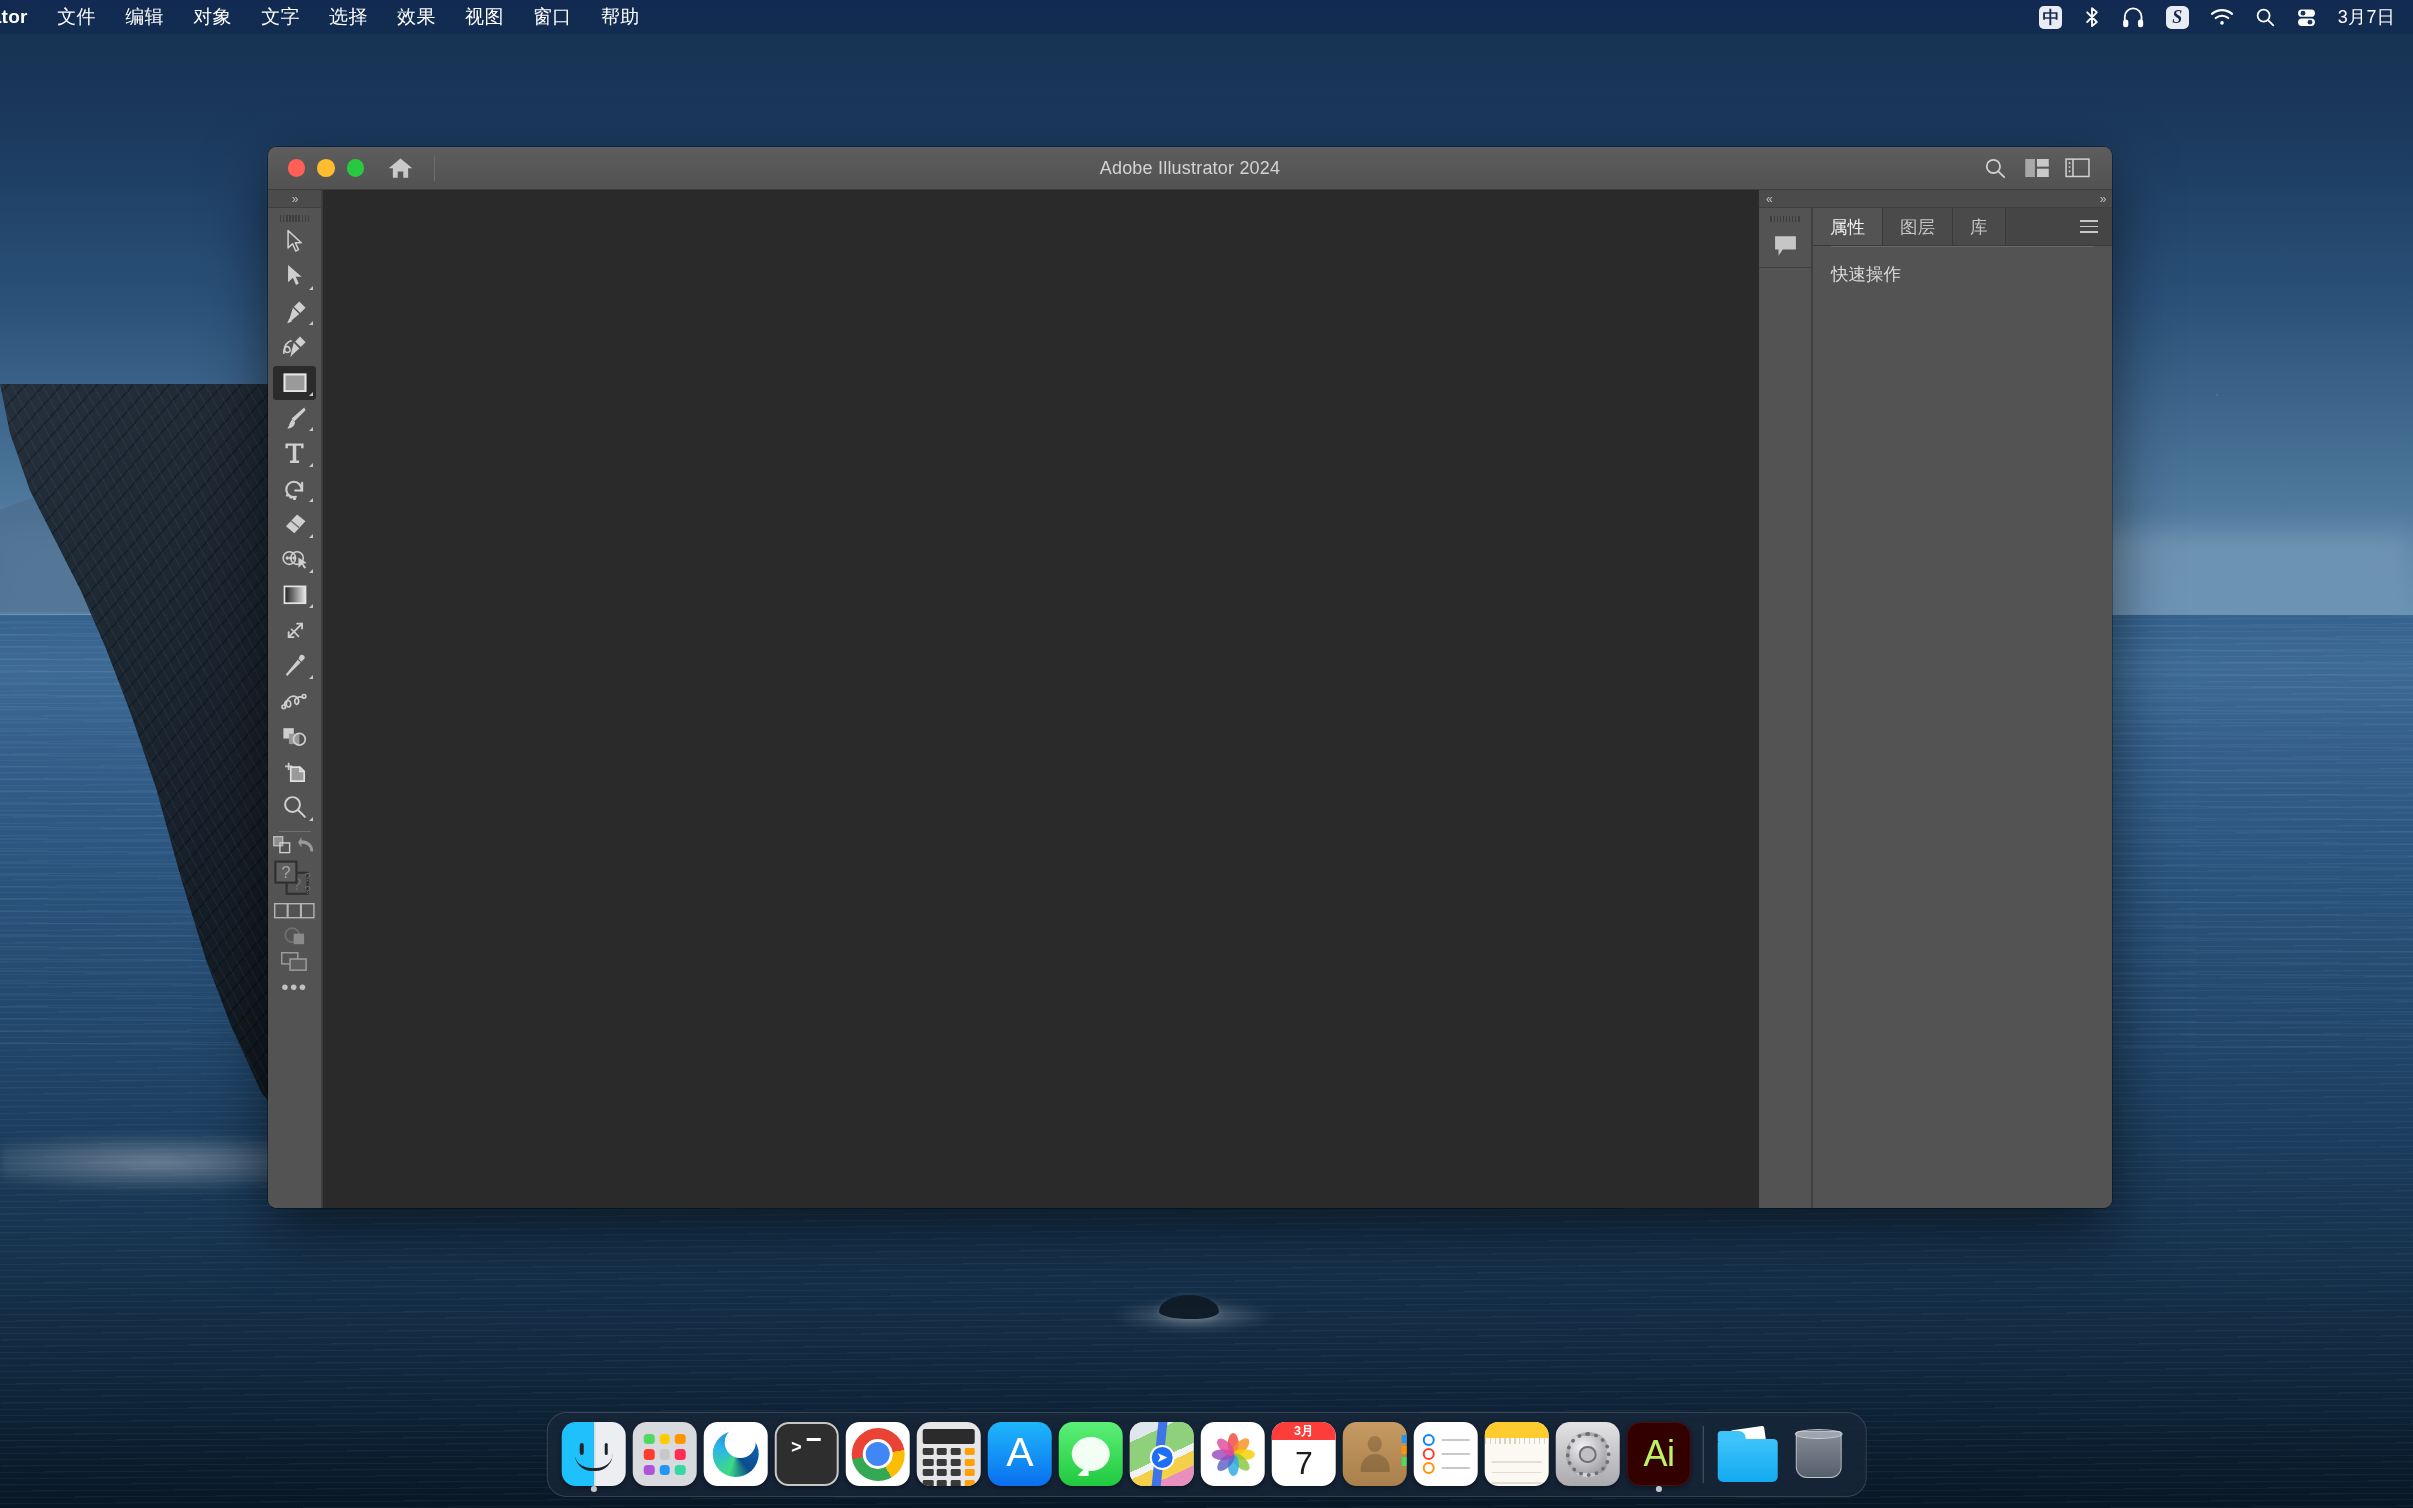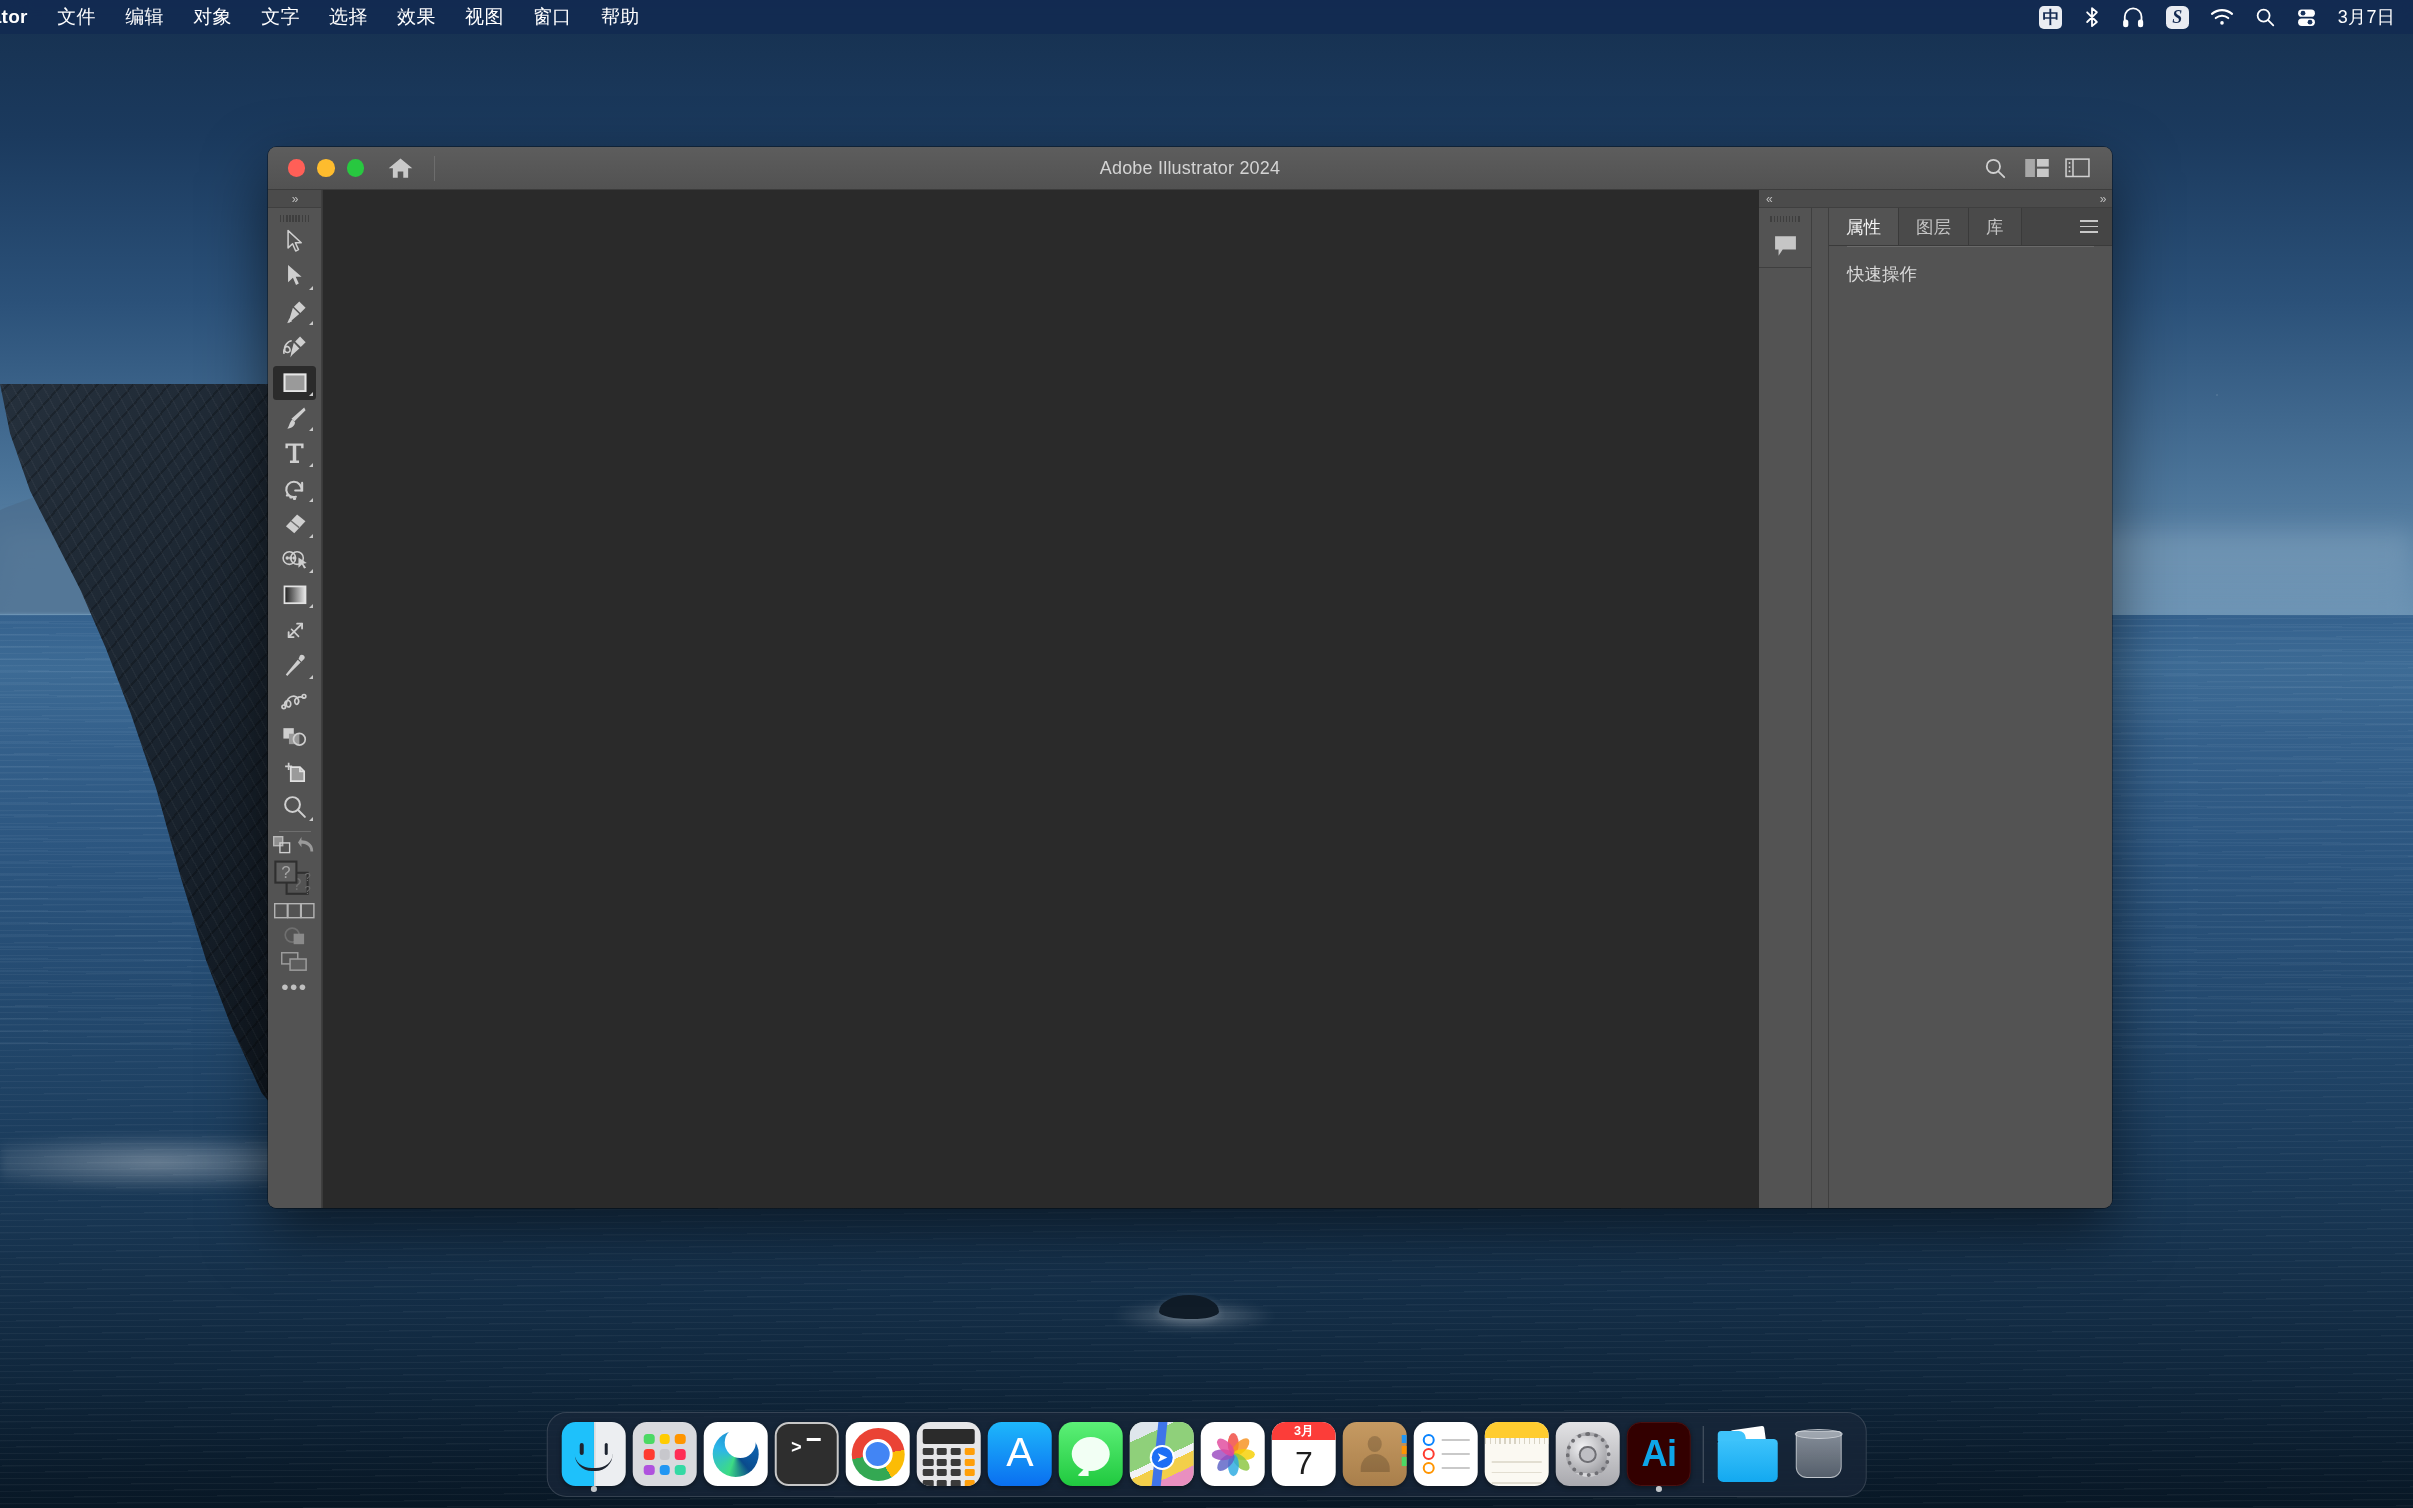--- a/index.html
+++ b/index.html
@@ -291,21 +291,21 @@
   
   #right-side { display: flex; flex-direction: column; width: 353px; flex: 0 0 353px; }
   #right-collapse-bar {
     height: 18px; flex: 0 0 18px;
     background: #4b4b4b;
     border-bottom: 0.7px solid #3f3f3f;
     display: flex; align-items: center; justify-content: space-between;
     padding: 0 7px;
     color: #bfbfbf; font-size: 12px; letter-spacing: -1.4px;
   }
-  #right-main { flex: 1; display: flex; min-height: 0; gap: 16px; }
+  #right-main { flex: 1; display: flex; min-height: 0; }
   #panel-rail {
     width: 53px; flex: 0 0 53px;
     background: #535353;
     border-right: 0.7px solid #3f3f3f;
     display: flex; flex-direction: column; align-items: center;
   }
   .rail-grip {
     width: 100%; height: 17px;
     display: flex; align-items: center; justify-content: center;
     gap: 1.7px; padding-top: 5.6px;
@@ -506,21 +506,21 @@
     background: radial-gradient(circle at 35% 30%, #f2f2f4, #8e8e93);
     border: 4.2px dotted #6f6f74;
     position: relative;
   }
   .ic-settings .gear::after {
     content:""; position:absolute; inset: 9.8px; border-radius: 50%;
     background: #bfbfc4; border: 2.8px solid #6f6f74;
   }
 
   .ic-ai { background: #330000; display:flex; align-items:center; justify-content:center; border: 1.4px solid #4a1010; }
-  .ic-ai span { color: #0ea5e9; font-size: 36px; font-weight: 700; line-height: 1; letter-spacing: -0.7px; }
+  .ic-ai span { color: #bef264; font-size: 36px; font-weight: 400; line-height: 1; letter-spacing: -0.7px; }
 
   .ic-folder { background: transparent; box-shadow: none; display:flex; align-items:flex-end; justify-content:center; }
   .ic-folder .paper { position:absolute; top: 5.6px; left: 15.4px; width: 34px; height: 24px; background:#fff; border-radius: 2.1px; transform: rotate(-8deg); }
   .ic-folder .fold {
     position: relative; width: 60px; height: 43px; border-radius: 4.2px 4.2px 5.6px 5.6px;
     background: linear-gradient(180deg, #3ec3fb, #13a9f0);
     margin-bottom: 4.2px;
   }
   .ic-folder .fold::before {
     content:""; position:absolute; top: -8.4px; left: 0; width: 28px; height: 9.8px;

